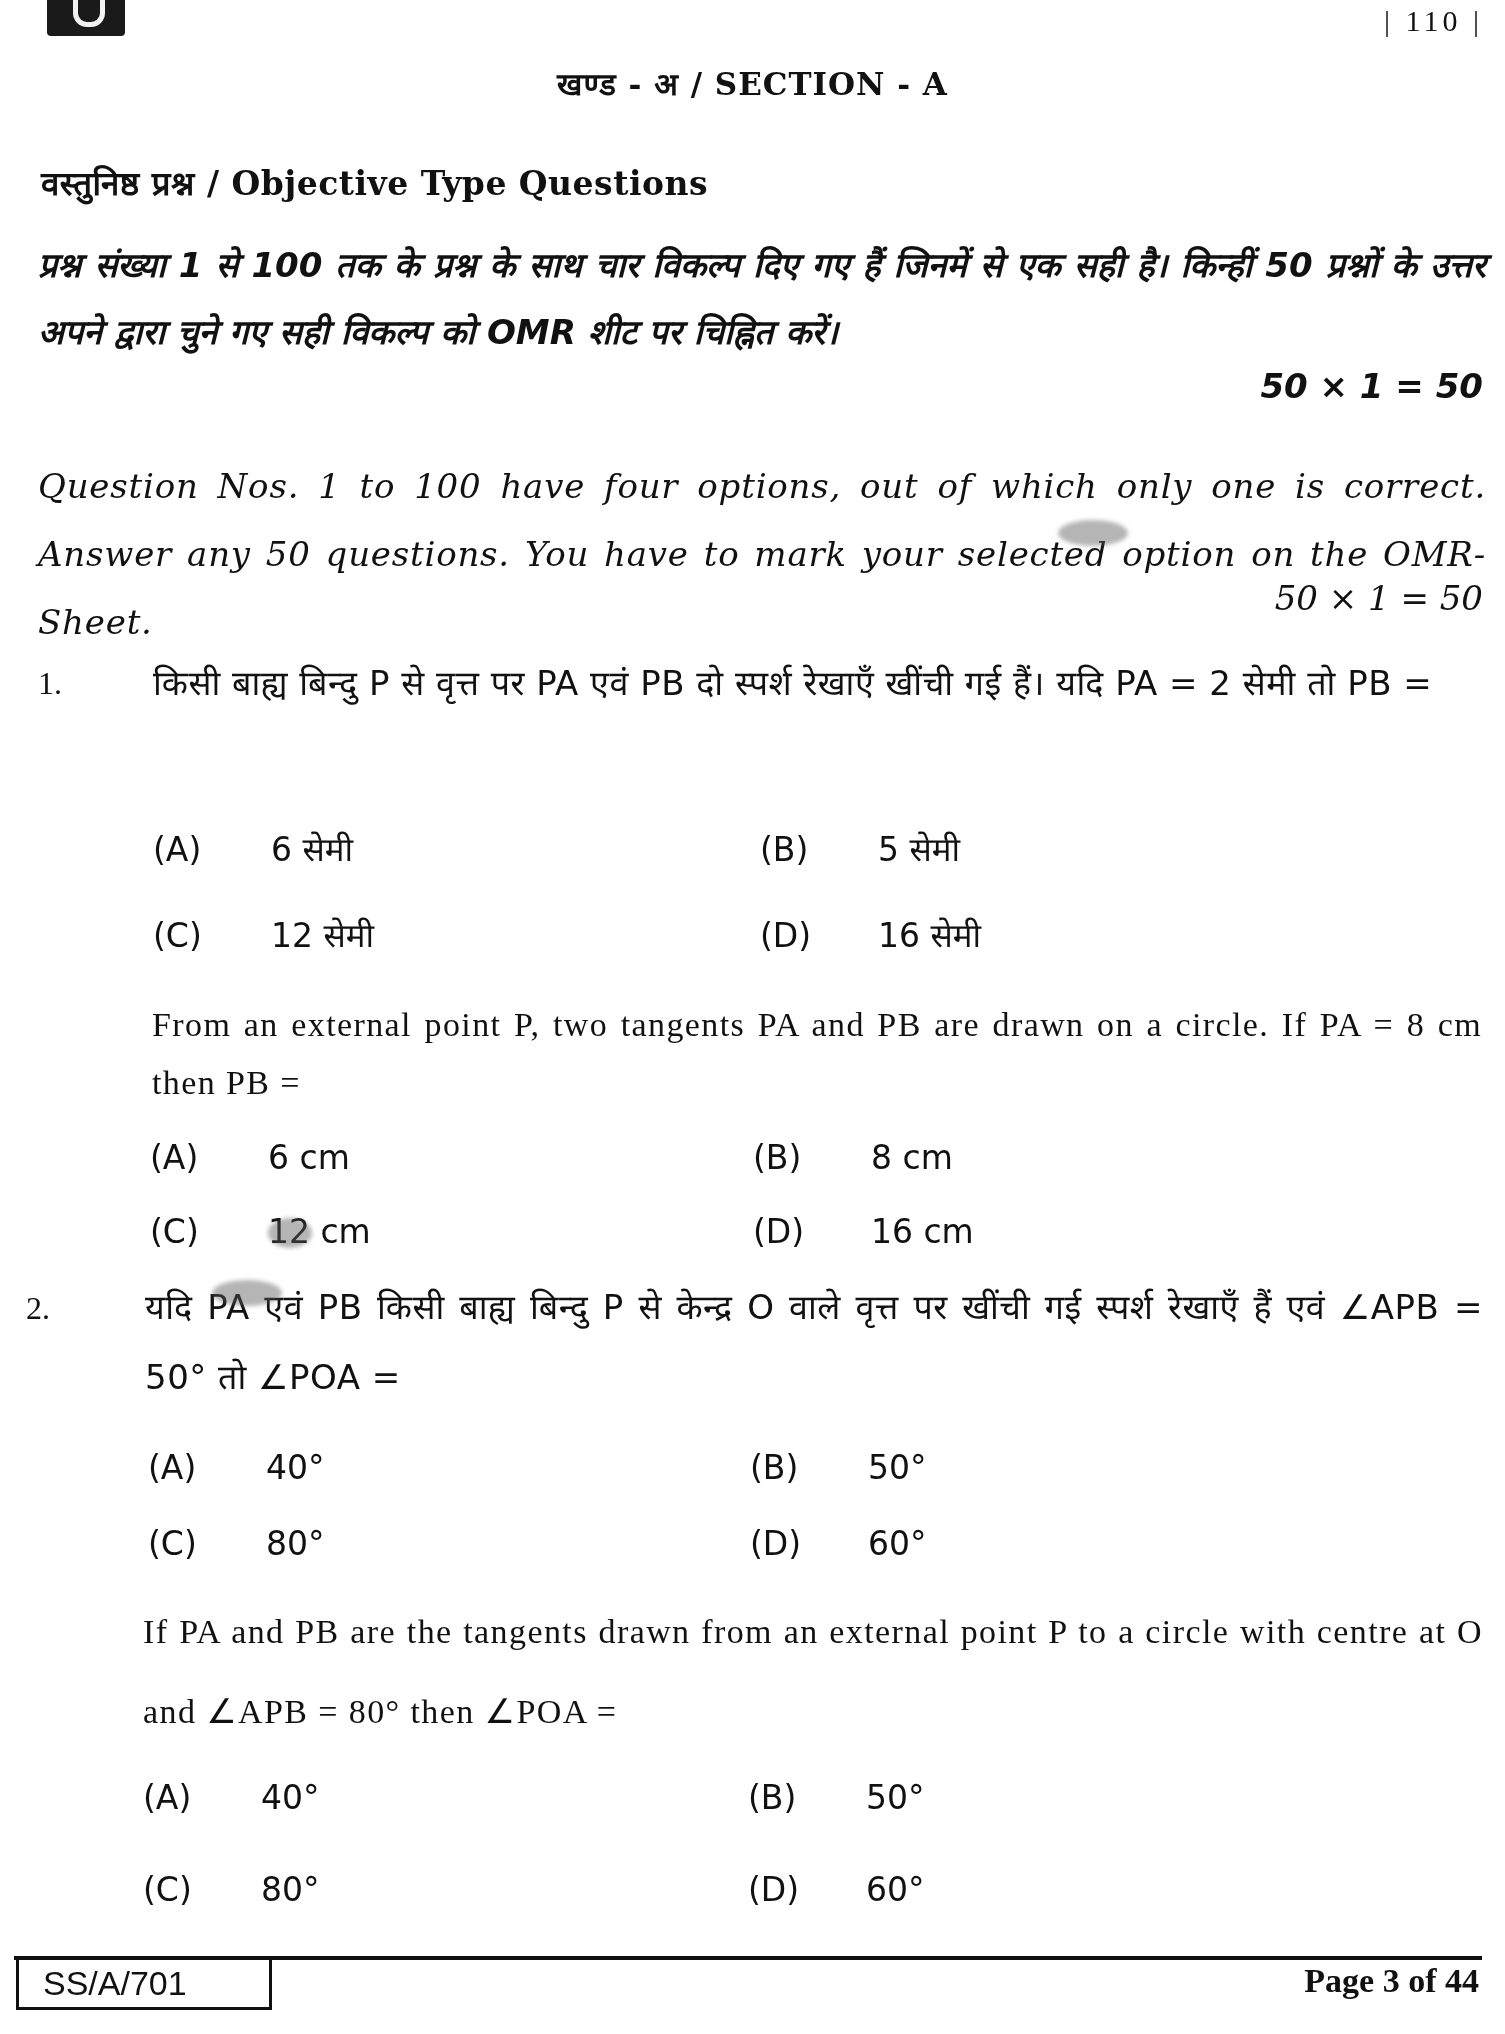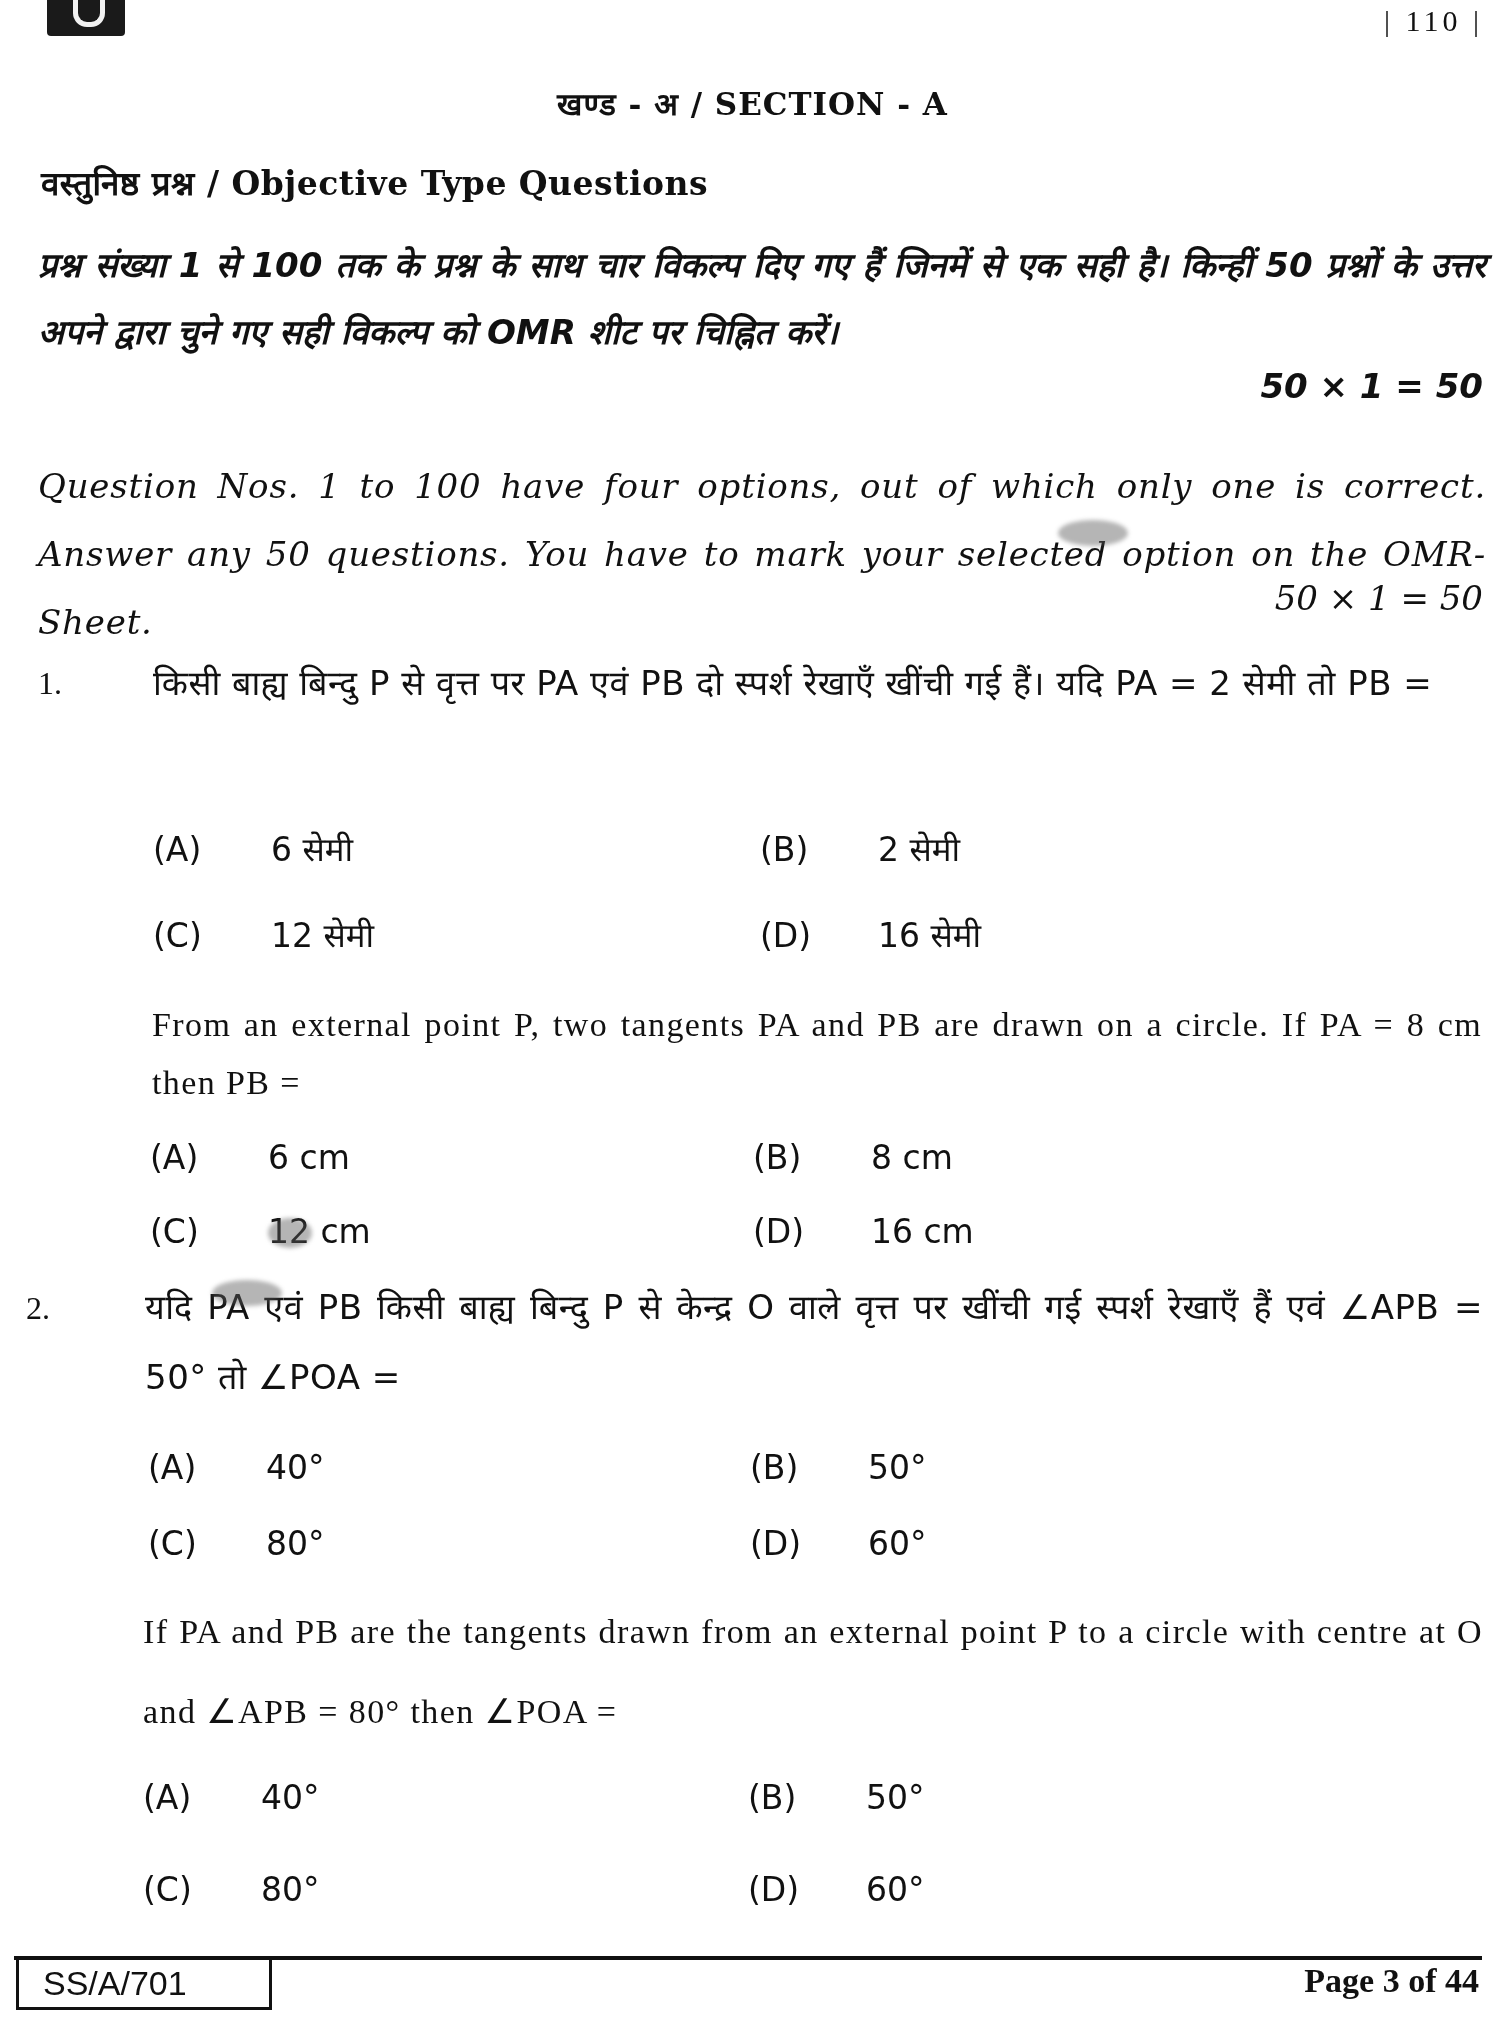--- a/index.html
+++ b/index.html
@@ -15,21 +15,21 @@
   }
   .logo::after {
     content: ""; position: absolute; left: 26px; top: 0; width: 22px; height: 22px;
     border: 5px solid #f2f2f2; border-top: none; border-radius: 0 0 14px 14px;
   }
   .page-code {
     right: 22px; top: 4px; font-size: 30px; letter-spacing: 4px;
     font-family: "Liberation Serif", serif;
   }
   .section-title {
-    left: 0; width: 1505px; top: 82px; text-align: center;
+    left: 0; width: 1505px; top: 62px; text-align: center;
     font-size: 31px; font-weight: bold; letter-spacing: 1px;
   }
   .sub-title {
     left: 0; width: 1505px; top: 160px; 
     font-size: 33px; font-weight: bold; letter-spacing: 0.5px; padding-left: 41px;
   }
   .instr-hi {
     left: 38px; width: 1448px; top: 232px;
     font-size: 34px; font-weight: bold; font-style: italic; line-height: 67px;
     font-family: "DejaVu Sans", sans-serif;
@@ -94,21 +94,21 @@
 <div class="abs instr-en">Question Nos. 1 to 100 have four options, out of which only one is correct. Answer any 50 questions. You have to mark your selected option on the OMR-Sheet.</div>
 <div class="abs marks-en" style="top:578px;">50 × 1 = 50</div>
 
 <div class="abs qnum" style="left:38px; top:665px;">1.</div>
 <div class="abs qtext" style="left:153px; width:1330px; top:648px;">किसी बाह्य बिन्दु P से वृत्त पर PA एवं PB दो स्पर्श रेखाएँ खींची गई हैं। यदि PA = 2 सेमी तो PB =</div>
 
 <div class="abs opt" style="left:153px; top:826px;">
   <span class="lbl">(A)</span><span>6 सेमी</span>
 </div>
 <div class="abs opt" style="left:760px; top:826px;">
-  <span class="lbl">(B)</span><span>2 सेमी</span>
+  <span class="lbl">(B)</span><span>5 सेमी</span>
 </div>
 <div class="abs opt" style="left:153px; top:912px;">
   <span class="lbl">(C)</span><span>12 सेमी</span>
 </div>
 <div class="abs opt" style="left:760px; top:912px;">
   <span class="lbl">(D)</span><span>16 सेमी</span>
 </div>
 
 <div class="abs qtext-en" style="left:152px; width:1330px; top:996px;">From an external point P, two tangents PA and PB are drawn on a circle. If PA = 8 cm then PB =</div>
 

